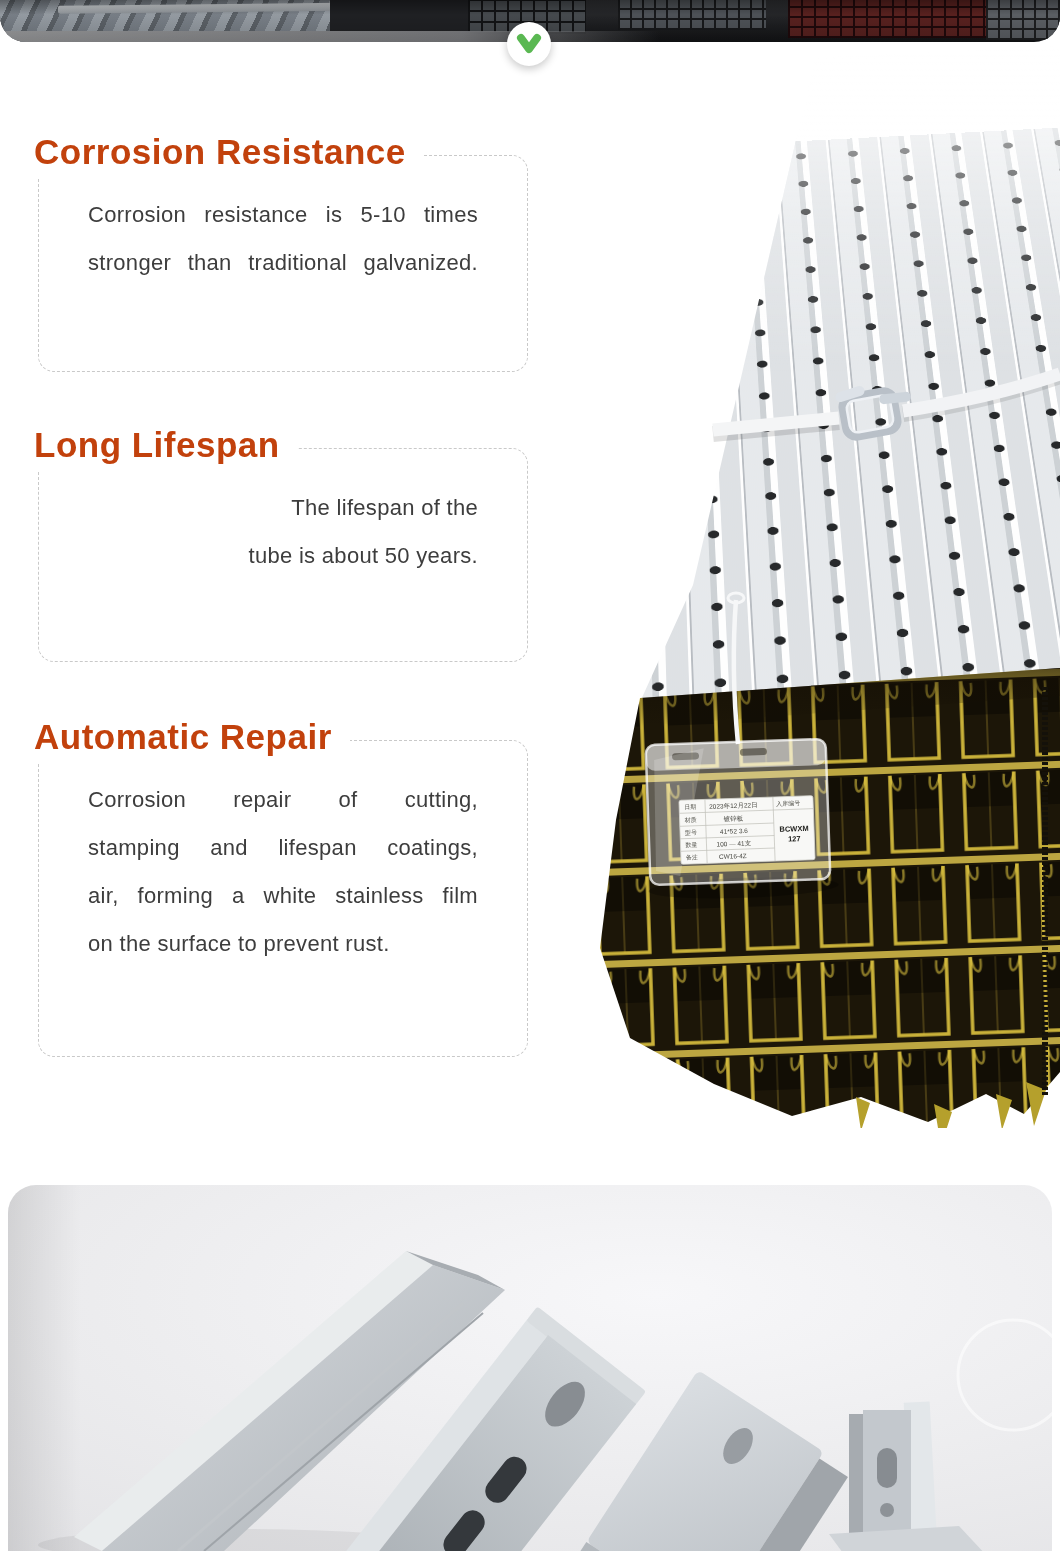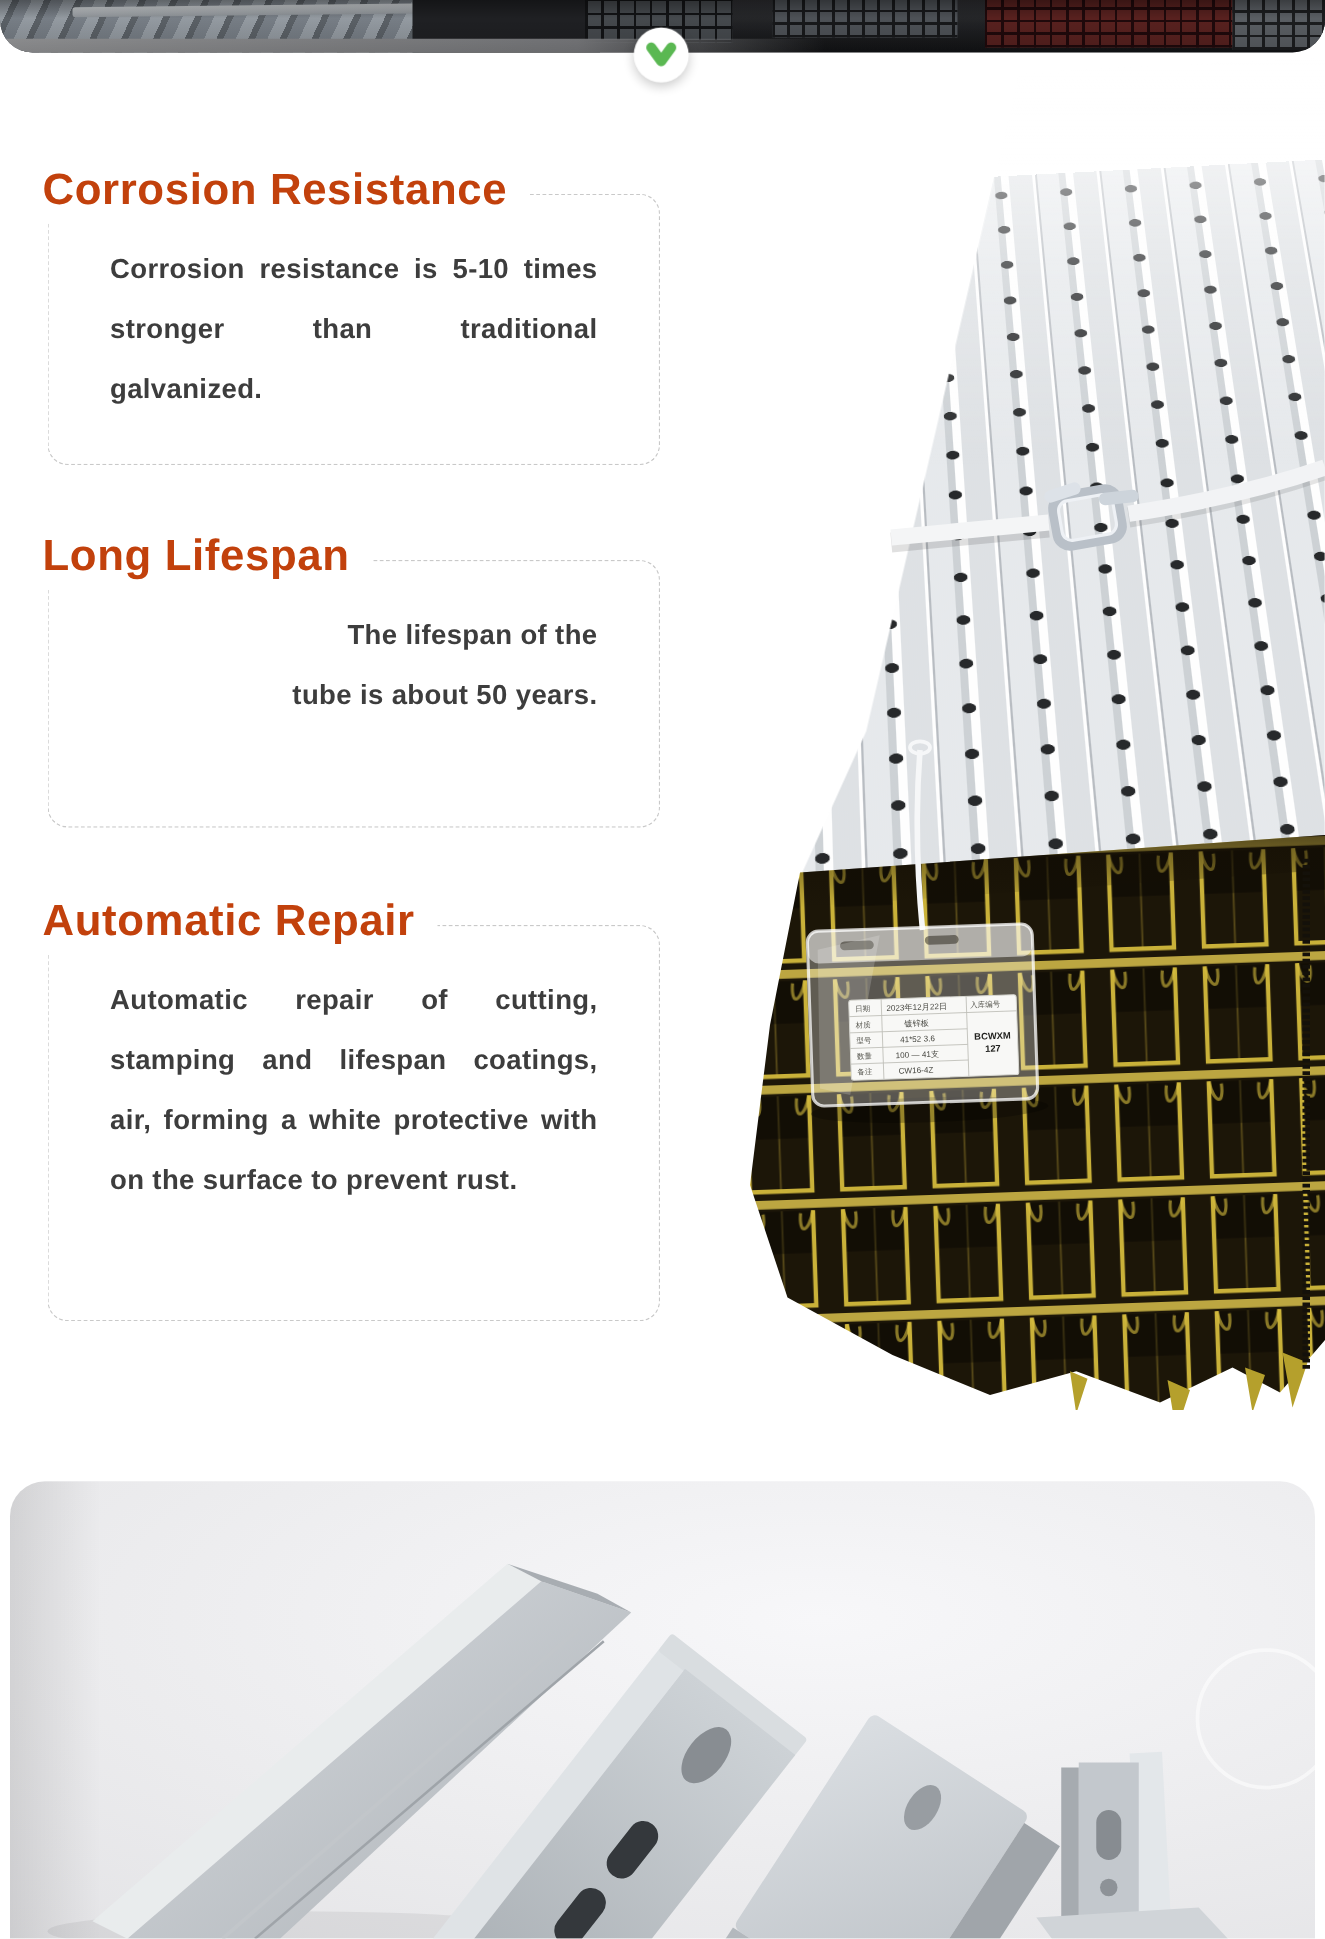--- a/index.html
+++ b/index.html
@@ -39,21 +39,21 @@
 
   
   .section{position:absolute;left:38px;width:490px;}
   .sec1{top:155px;height:217px;}
   .sec2{top:448px;height:214px;text-align:right;}
   .sec3{top:740px;height:317px;}
   .dash-box{position:absolute;inset:0;border:1px dashed #c9c9c9;border-radius:16px;}
   .sec-title{position:absolute;top:-24px;left:-4px;margin:0;background:#fff;
              padding:0 18px 6px 0;font-size:35px;line-height:42px;font-weight:bold;
              color:#c2410c;letter-spacing:.5px;white-space:nowrap;z-index:2;}
-  .sec-body{position:absolute;left:50px;right:50px;top:36px;font-weight:bold;}
+  .sec-body{position:absolute;left:50px;right:50px;top:36px;}
   .line{font-size:22px;line-height:48px;color:#3d3d3d;letter-spacing:.3px;}
   .line.just{text-align:justify;text-align-last:justify;}
 
   
   .photo-right{position:absolute;left:556px;top:42px;width:504px;height:1086px;}
   .strut-wrap{position:absolute;inset:0;overflow:hidden;
       clip-path:polygon(259px 16px,504px 4px,504px 632px,84px 660px,137px 543px);}
   .strut-plane{position:absolute;left:-190px;top:-150px;width:920px;height:980px;
       transform-origin:50% 100%;
       transform:perspective(1100px) rotateX(18deg) rotate(-4deg);
@@ -117,23 +117,23 @@
     <div class="sec-body">
       <div class="line">The lifespan of the</div>
       <div class="line">tube is about 50 years.</div>
     </div>
   </div>
 
   <div class="section sec3">
     <div class="dash-box"></div>
     <h2 class="sec-title">Automatic Repair</h2>
     <div class="sec-body">
-      <div class="line just">Automatic repair of cutting,</div>
+      <div class="line just">Corrosion repair of cutting,</div>
       <div class="line just">stamping and lifespan coatings,</div>
-      <div class="line just">air, forming a white protective with</div>
+      <div class="line just">air, forming a white stainless film</div>
       <div class="line">on the surface to prevent rust.</div>
     </div>
   </div>
 
   <div class="photo-right">
     <div class="strut-wrap">
       <div class="strut-plane"></div>
       <div class="strut-wash"></div>
     </div>
 

